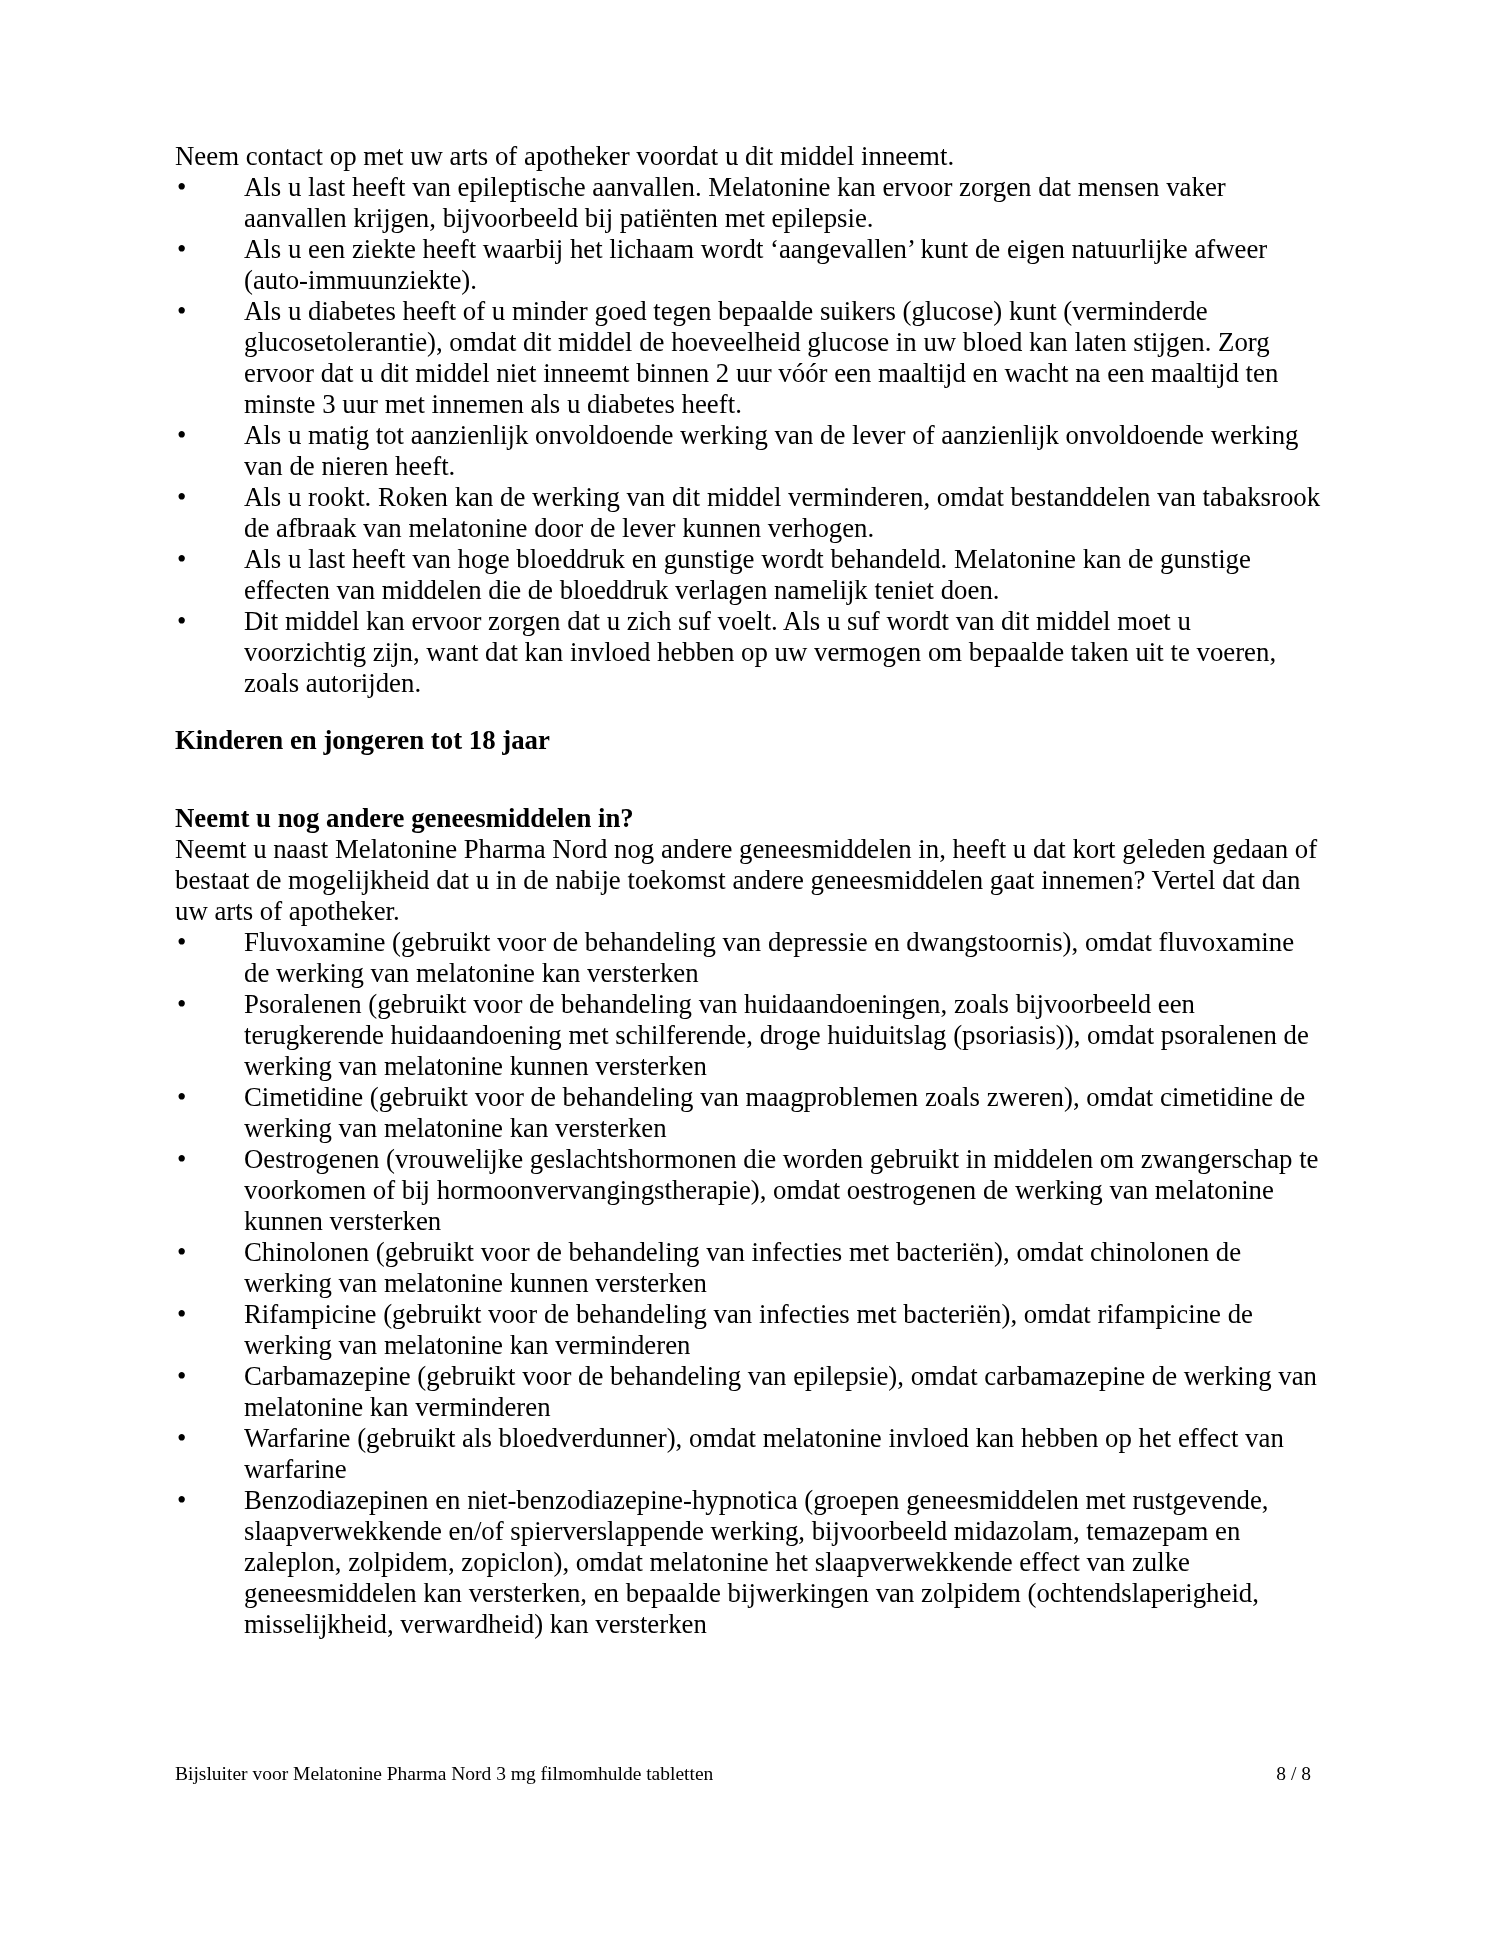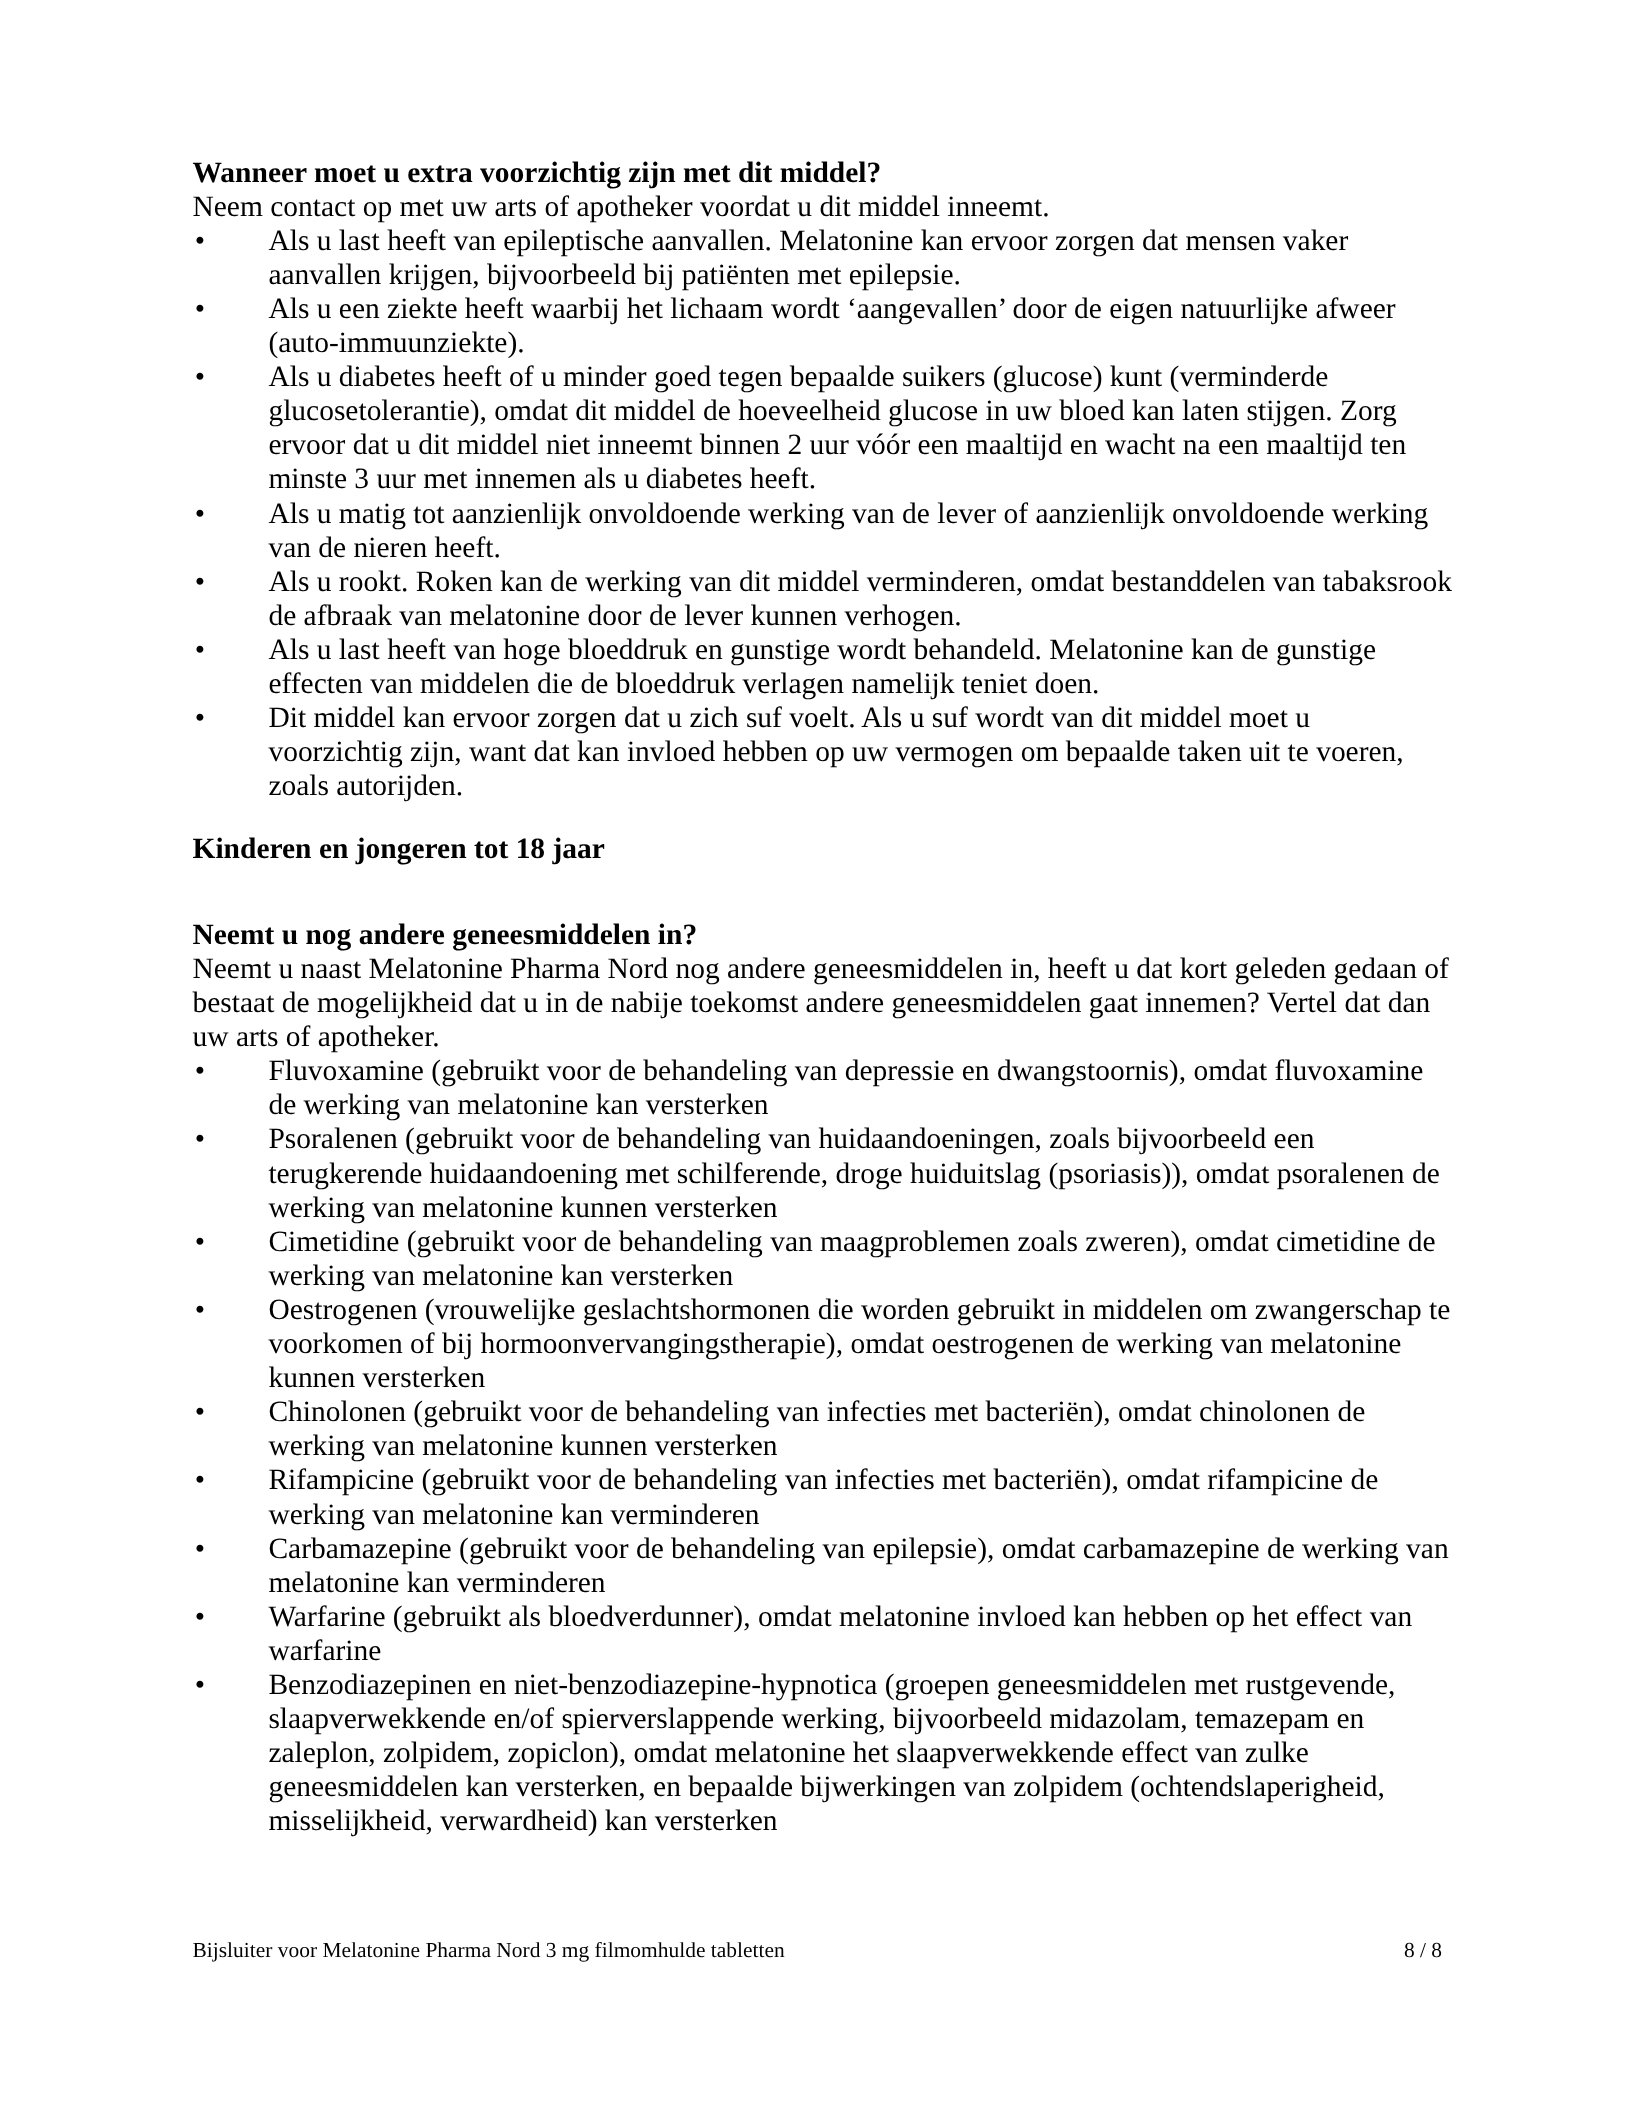--- a/index.html
+++ b/index.html
@@ -67,31 +67,30 @@
     color: #000000;
   }
 </style>
 </head>
 <body>
 
 <div class="page">
   <div class="content">
 
     <div class="section">
-      <h2 class="heading">Wanneer moet u extra voorzichtig zijn met dit middel?</h2>
       <p class="intro">Neem contact op met uw arts of apotheker voordat u dit middel inneemt.</p>
       <ul class="bullets">
         <li class="bullet-item">
           <span class="bullet-marker">•</span>
           <span class="li-text">Als u last heeft van epileptische aanvallen. Melatonine kan ervoor zorgen dat mensen vaker
 aanvallen krijgen, bijvoorbeeld bij patiënten met epilepsie.</span>
         </li>
         <li class="bullet-item">
           <span class="bullet-marker">•</span>
-          <span class="li-text">Als u een ziekte heeft waarbij het lichaam wordt ‘aangevallen’ door de eigen natuurlijke afweer
+          <span class="li-text">Als u een ziekte heeft waarbij het lichaam wordt ‘aangevallen’ kunt de eigen natuurlijke afweer
 (auto-immuunziekte).</span>
         </li>
         <li class="bullet-item">
           <span class="bullet-marker">•</span>
           <span class="li-text">Als u diabetes heeft of u minder goed tegen bepaalde suikers (glucose) kunt (verminderde
 glucosetolerantie), omdat dit middel de hoeveelheid glucose in uw bloed kan laten stijgen. Zorg
 ervoor dat u dit middel niet inneemt binnen 2 uur vóór een maaltijd en wacht na een maaltijd ten
 minste 3 uur met innemen als u diabetes heeft.</span>
         </li>
         <li class="bullet-item">

